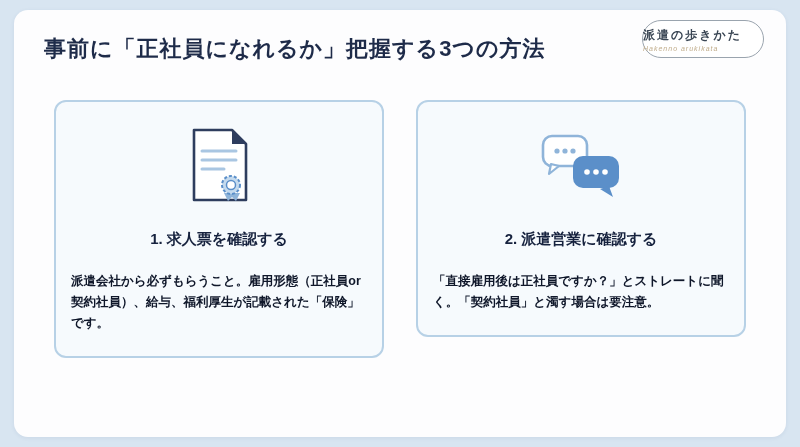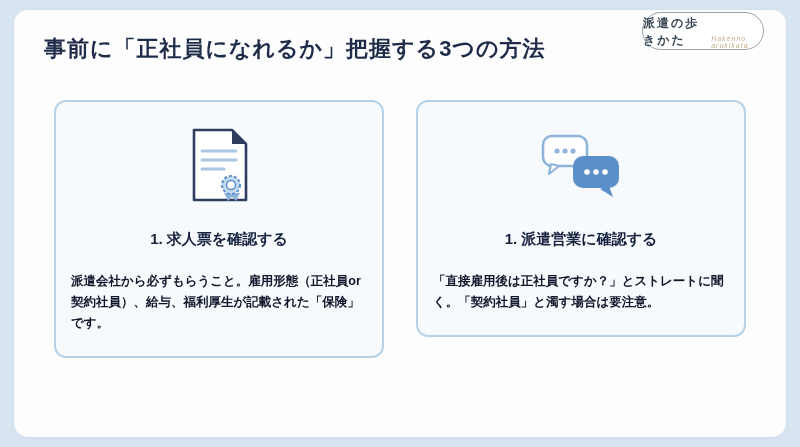--- a/index.html
+++ b/index.html
@@ -16,24 +16,24 @@
     background:#fdfdfe;
     border-radius:14px;
     box-shadow:0 1px 4px rgba(40,70,110,.08);
     padding:22px 30px;
   }
   .page-title {
     font-size:22px; font-weight:bold; color:#1e2b49;
     letter-spacing:1px; margin-top:2px;
   }
   .logo-pill {
-    position:absolute; right:22px; top:2px;
+    position:absolute; right:22px; top:10px;
     width:122px; height:38px;
     border:1.5px solid #9aa4ae; border-radius:19px;
-    display:flex; flex-direction:row; align-items:flex-end; justify-content:center;
+    display:flex; flex-direction:column; align-items:flex-start; justify-content:center;
     background:#fff;
   }
   .logo-main { font-size:12px; font-weight:600; color:#3a4654; letter-spacing:2px; }
   .logo-sub  { font-size:7px; color:#c0ac8a; font-style:italic; margin-top:1px; letter-spacing:1px; }
   .cards {
     display:flex; gap:32px; align-items:flex-start;
     margin:36px 10px 0 10px;
   }
   .card {
     flex:1;
@@ -91,19 +91,19 @@
           <circle cx="18" cy="19" r="2.6" fill="#8fb4d9"></circle>
           <circle cx="26" cy="19" r="2.6" fill="#8fb4d9"></circle>
           <circle cx="34" cy="19" r="2.6" fill="#8fb4d9"></circle>
           <rect x="34" y="24" width="46" height="32" rx="10" fill="#5b8fc9"></rect>
           <path d="M70 54 l4 11 l-13 -8 z" fill="#5b8fc9"></path>
           <circle cx="48" cy="40" r="2.8" fill="#ffffff"></circle>
           <circle cx="57" cy="40" r="2.8" fill="#ffffff"></circle>
           <circle cx="66" cy="40" r="2.8" fill="#ffffff"></circle>
         </svg>
       </div>
-      <div class="card-heading">1. 派遣営業に確認する</div>
+      <div class="card-heading">2. 派遣営業に確認する</div>
       <div class="card-body">「直接雇用後は正社員ですか？」とストレートに聞く。「契約社員」と濁す場合は要注意。</div>
     </div>
 
 
   </div>
 </div>
 
 </body></html>

